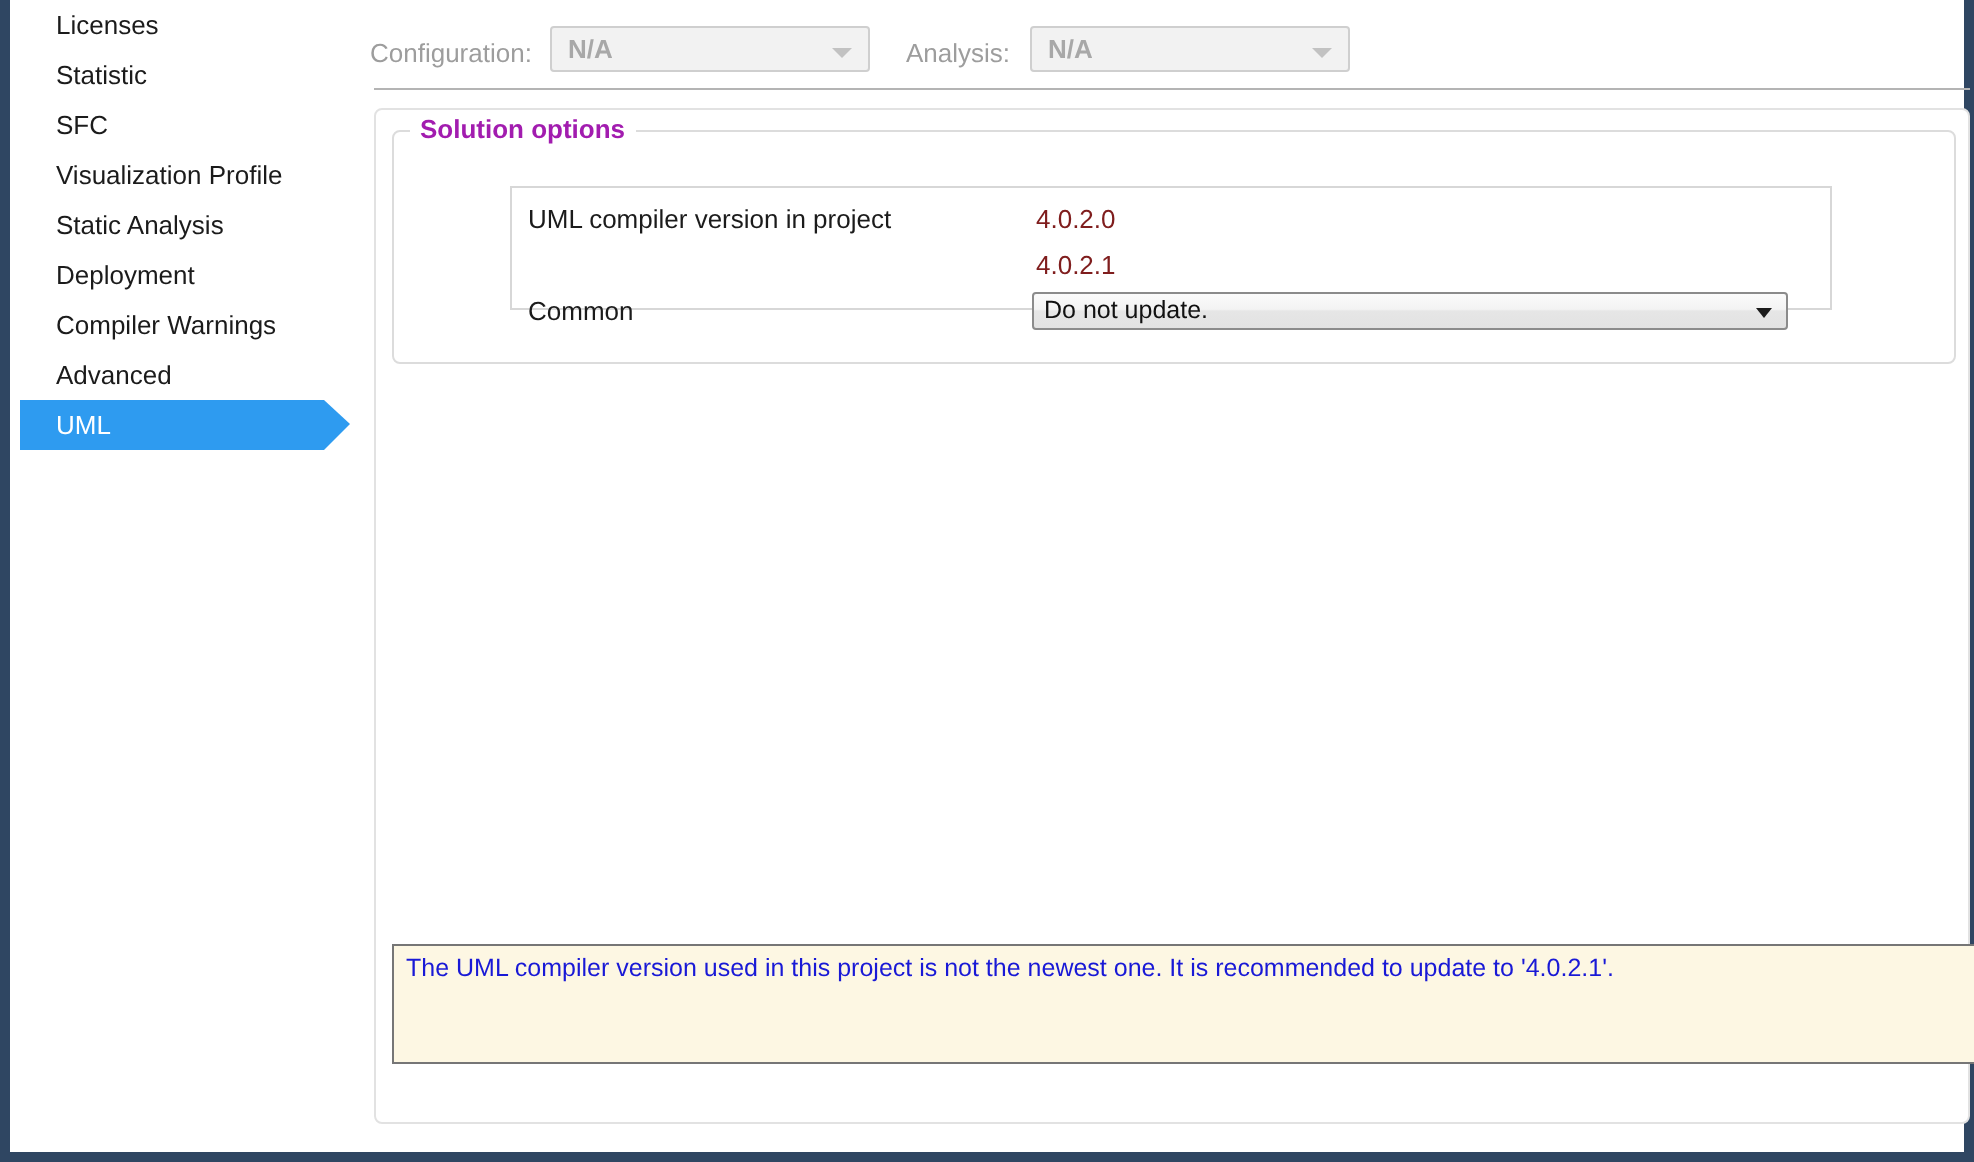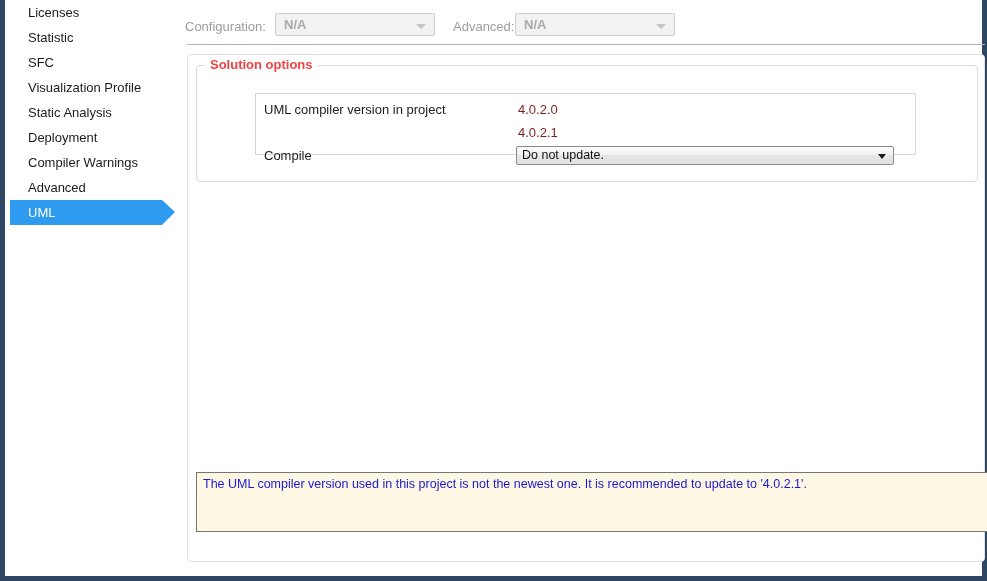--- a/index.html
+++ b/index.html
@@ -137,21 +137,21 @@
     border-radius: 4px;
   }
   #groupbox-title {
     position: absolute;
     left: 8px;
     top: -9px;
     background: #ffffff;
     padding: 0 5px;
     font-size: 13px;
     font-weight: bold;
-    color: #ef4444;
+    color: #a21caf;
     white-space: nowrap;
   }
 
   
   #options-box {
     position: absolute;
     left: 58px;
     top: 27px;
     width: 661px;
     height: 62px;
@@ -271,21 +271,21 @@
 
   <div id="topbar">
 
     <span class="field-label" style="left:0px;">Configuration:</span>
 
     <div class="combo-disabled" style="left:90px; width:160px;">
       <span class="combo-text">N/A</span>
       <span class="combo-arrow"></span>
     </div>
 
-    <span class="field-label" style="left:268px;">Advanced:</span>
+    <span class="field-label" style="left:268px;">Analysis:</span>
 
     <div class="combo-disabled" style="left:330px; width:160px;">
       <span class="combo-text">N/A</span>
       <span class="combo-arrow"></span>
     </div>
 
   </div>
 
   <div id="sep-line"></div>
 
@@ -299,21 +299,21 @@
         <div class="opt-row" style="top:8px;">
           <span class="opt-label">UML compiler version in project</span>
           <span class="opt-value">4.0.2.0</span>
         </div>
 
         <div class="opt-row" style="top:8px;">
           <span class="opt-value">4.0.2.1</span>
         </div>
 
         <div class="opt-row" style="top:8px;">
-          <span class="opt-label">Compile</span>
+          <span class="opt-label">Common</span>
         </div>
 
         <div id="action-combo">
           <span class="combo-text">Do not update.</span>
           <span class="combo-arrow"></span>
         </div>
 
       </div>
     </div>
 

